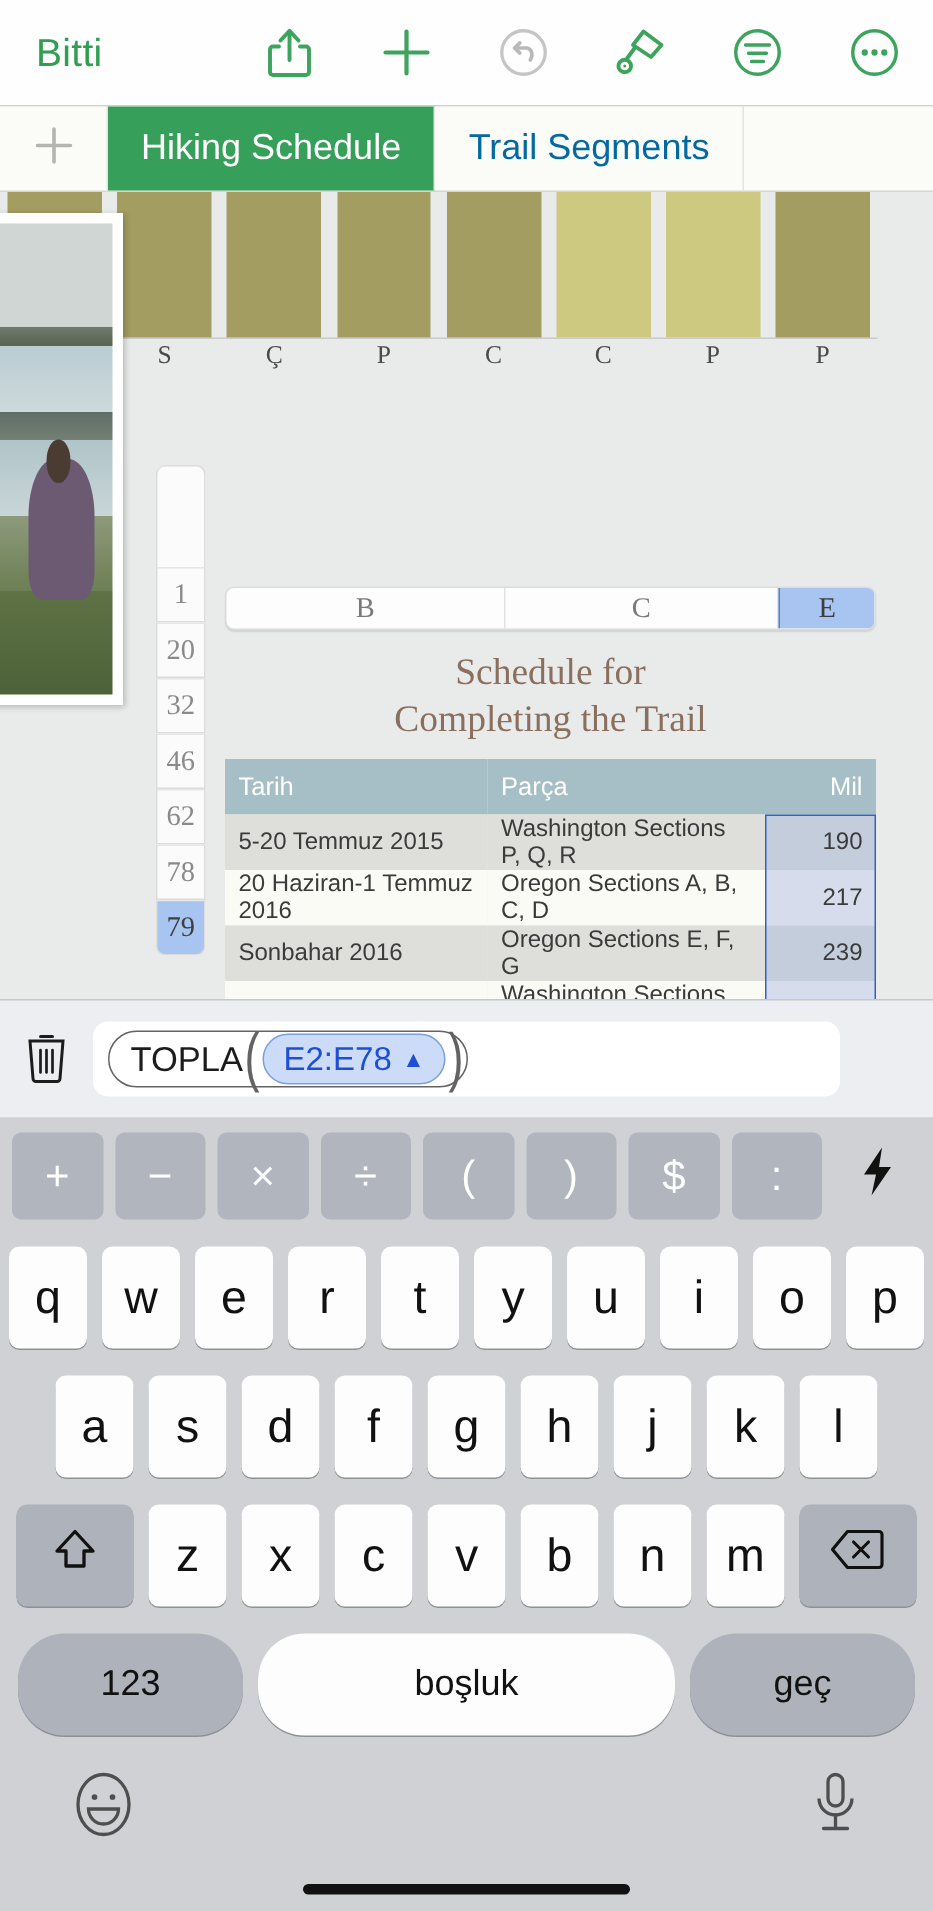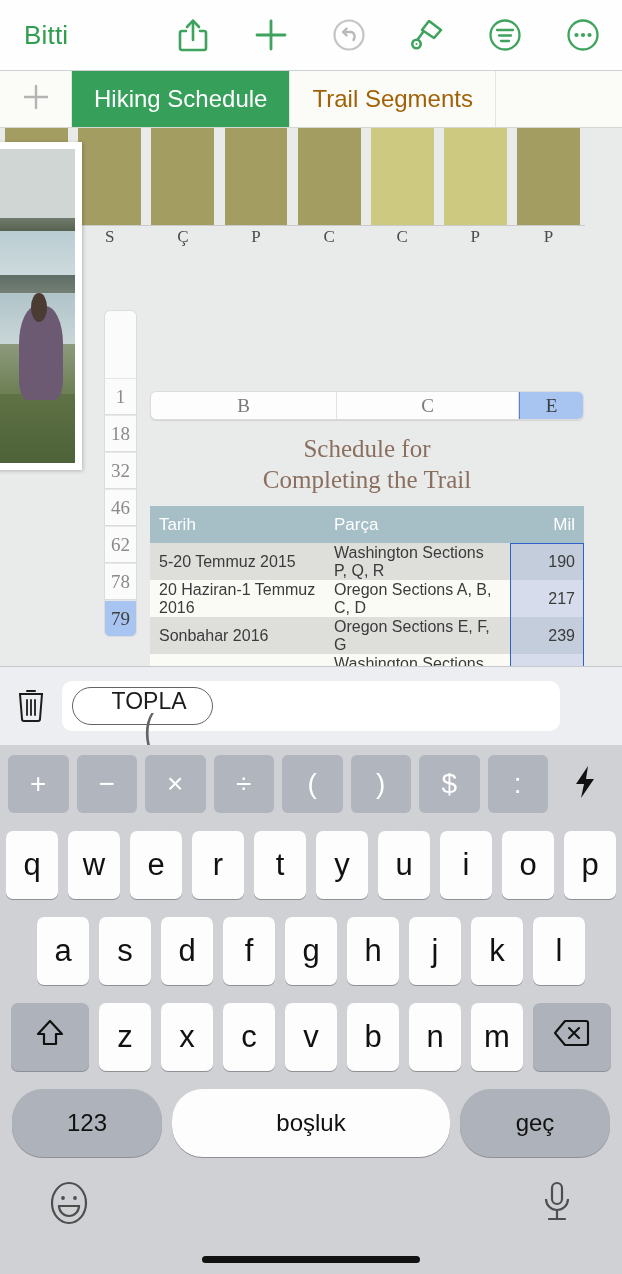--- a/index.html
+++ b/index.html
@@ -36,21 +36,21 @@
     border-bottom: 1px solid #d6d7d4;
     display: flex; align-items: stretch;
   }
   .tab-add {
     width: 72px; display: flex; align-items: center; justify-content: center;
     border-right: 1px solid #e4e4e0;
   }
   .tab {
     display: flex; align-items: center; justify-content: center;
     padding: 0 22px;
-    font-size: 24px; color: #a16207;
+    font-size: 24px; color: #0369a1;
     border-right: 1px solid #e4e4e0;
     white-space: nowrap;
   }
   .tab.active { background: #36a05a; color: #fff; }
 
   
   .canvas {
     position: absolute; left: 0; top: 128px; width: 622px; height: 538px;
     background: #e9eaea;
     overflow: hidden;
@@ -187,21 +187,20 @@
     flex: 1; height: 50px; margin-right: 62px;
     background: #fff; border-radius: 10px;
     display: flex; align-items: center; padding: 0 10px;
   }
   .token-fn {
     display: flex; align-items: center; height: 38px;
     border: 1.3px solid #636363; border-radius: 19px;
     padding: 0 1px 0 14px;
     font-size: 23px; color: #1c1c1c;
     font-family: "Liberation Sans", sans-serif;
-    flex-direction: column;
   }
   .paren {
     font-size: 30px; color: #636363; line-height: 1;
     padding: 0 1px; transform: scaleY(1.45);
   }
   .token-ref {
     display: flex; align-items: center; gap: 7px;
     height: 34px; margin: 0 1px;
     background: #ccdcf8; border: 1.4px solid #7b9fdc; border-radius: 17px;
     padding: 0 13px;
@@ -396,21 +395,21 @@
       <div class="photo-inner">
 
         <div class="photo-figure"></div>
         <div class="photo-head"></div>
       </div>
     </div>
 
     <div class="rowgutter">
       <div class="rowgutter-top"></div>
       <div class="rowhdr">1</div>
-      <div class="rowhdr">18</div>
+      <div class="rowhdr">20</div>
       <div class="rowhdr">32</div>
       <div class="rowhdr">46</div>
       <div class="rowhdr">62</div>
       <div class="rowhdr">78</div>
       <div class="rowhdr sel last">79</div>
     </div>
 
     <div class="tbl-title">
       <div>Schedule for</div>
       <div>Completing the Trail</div>

